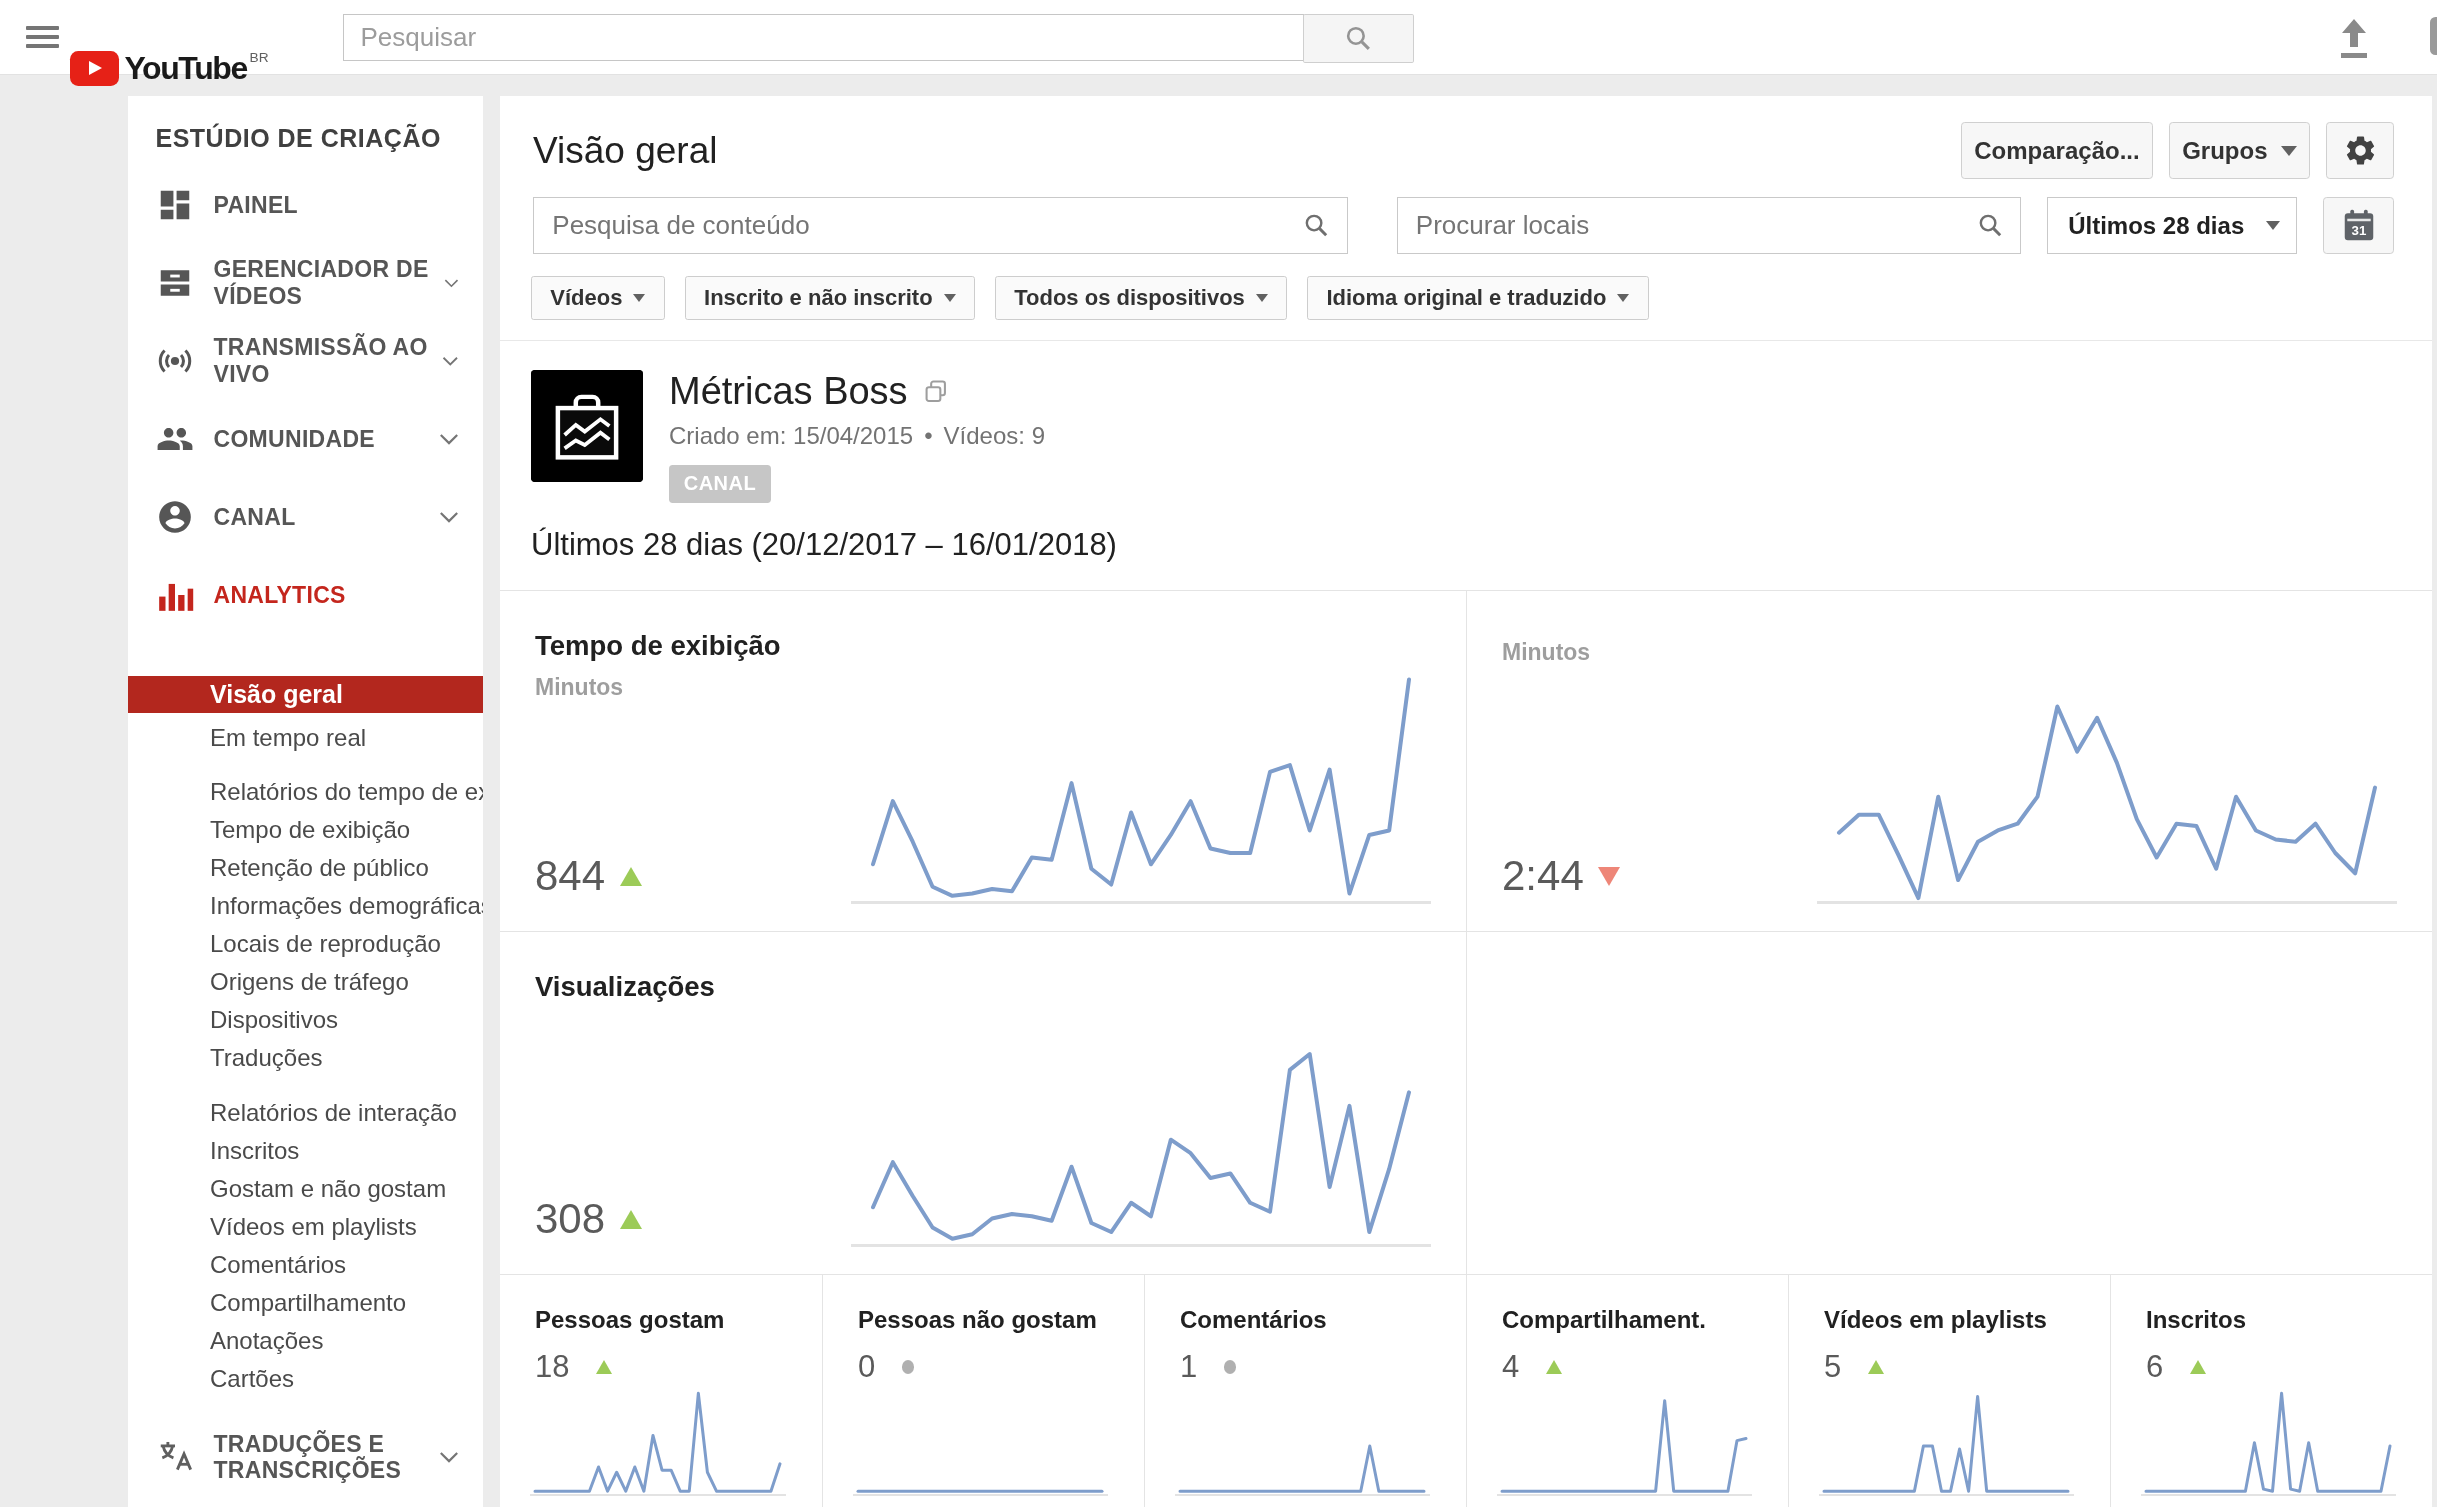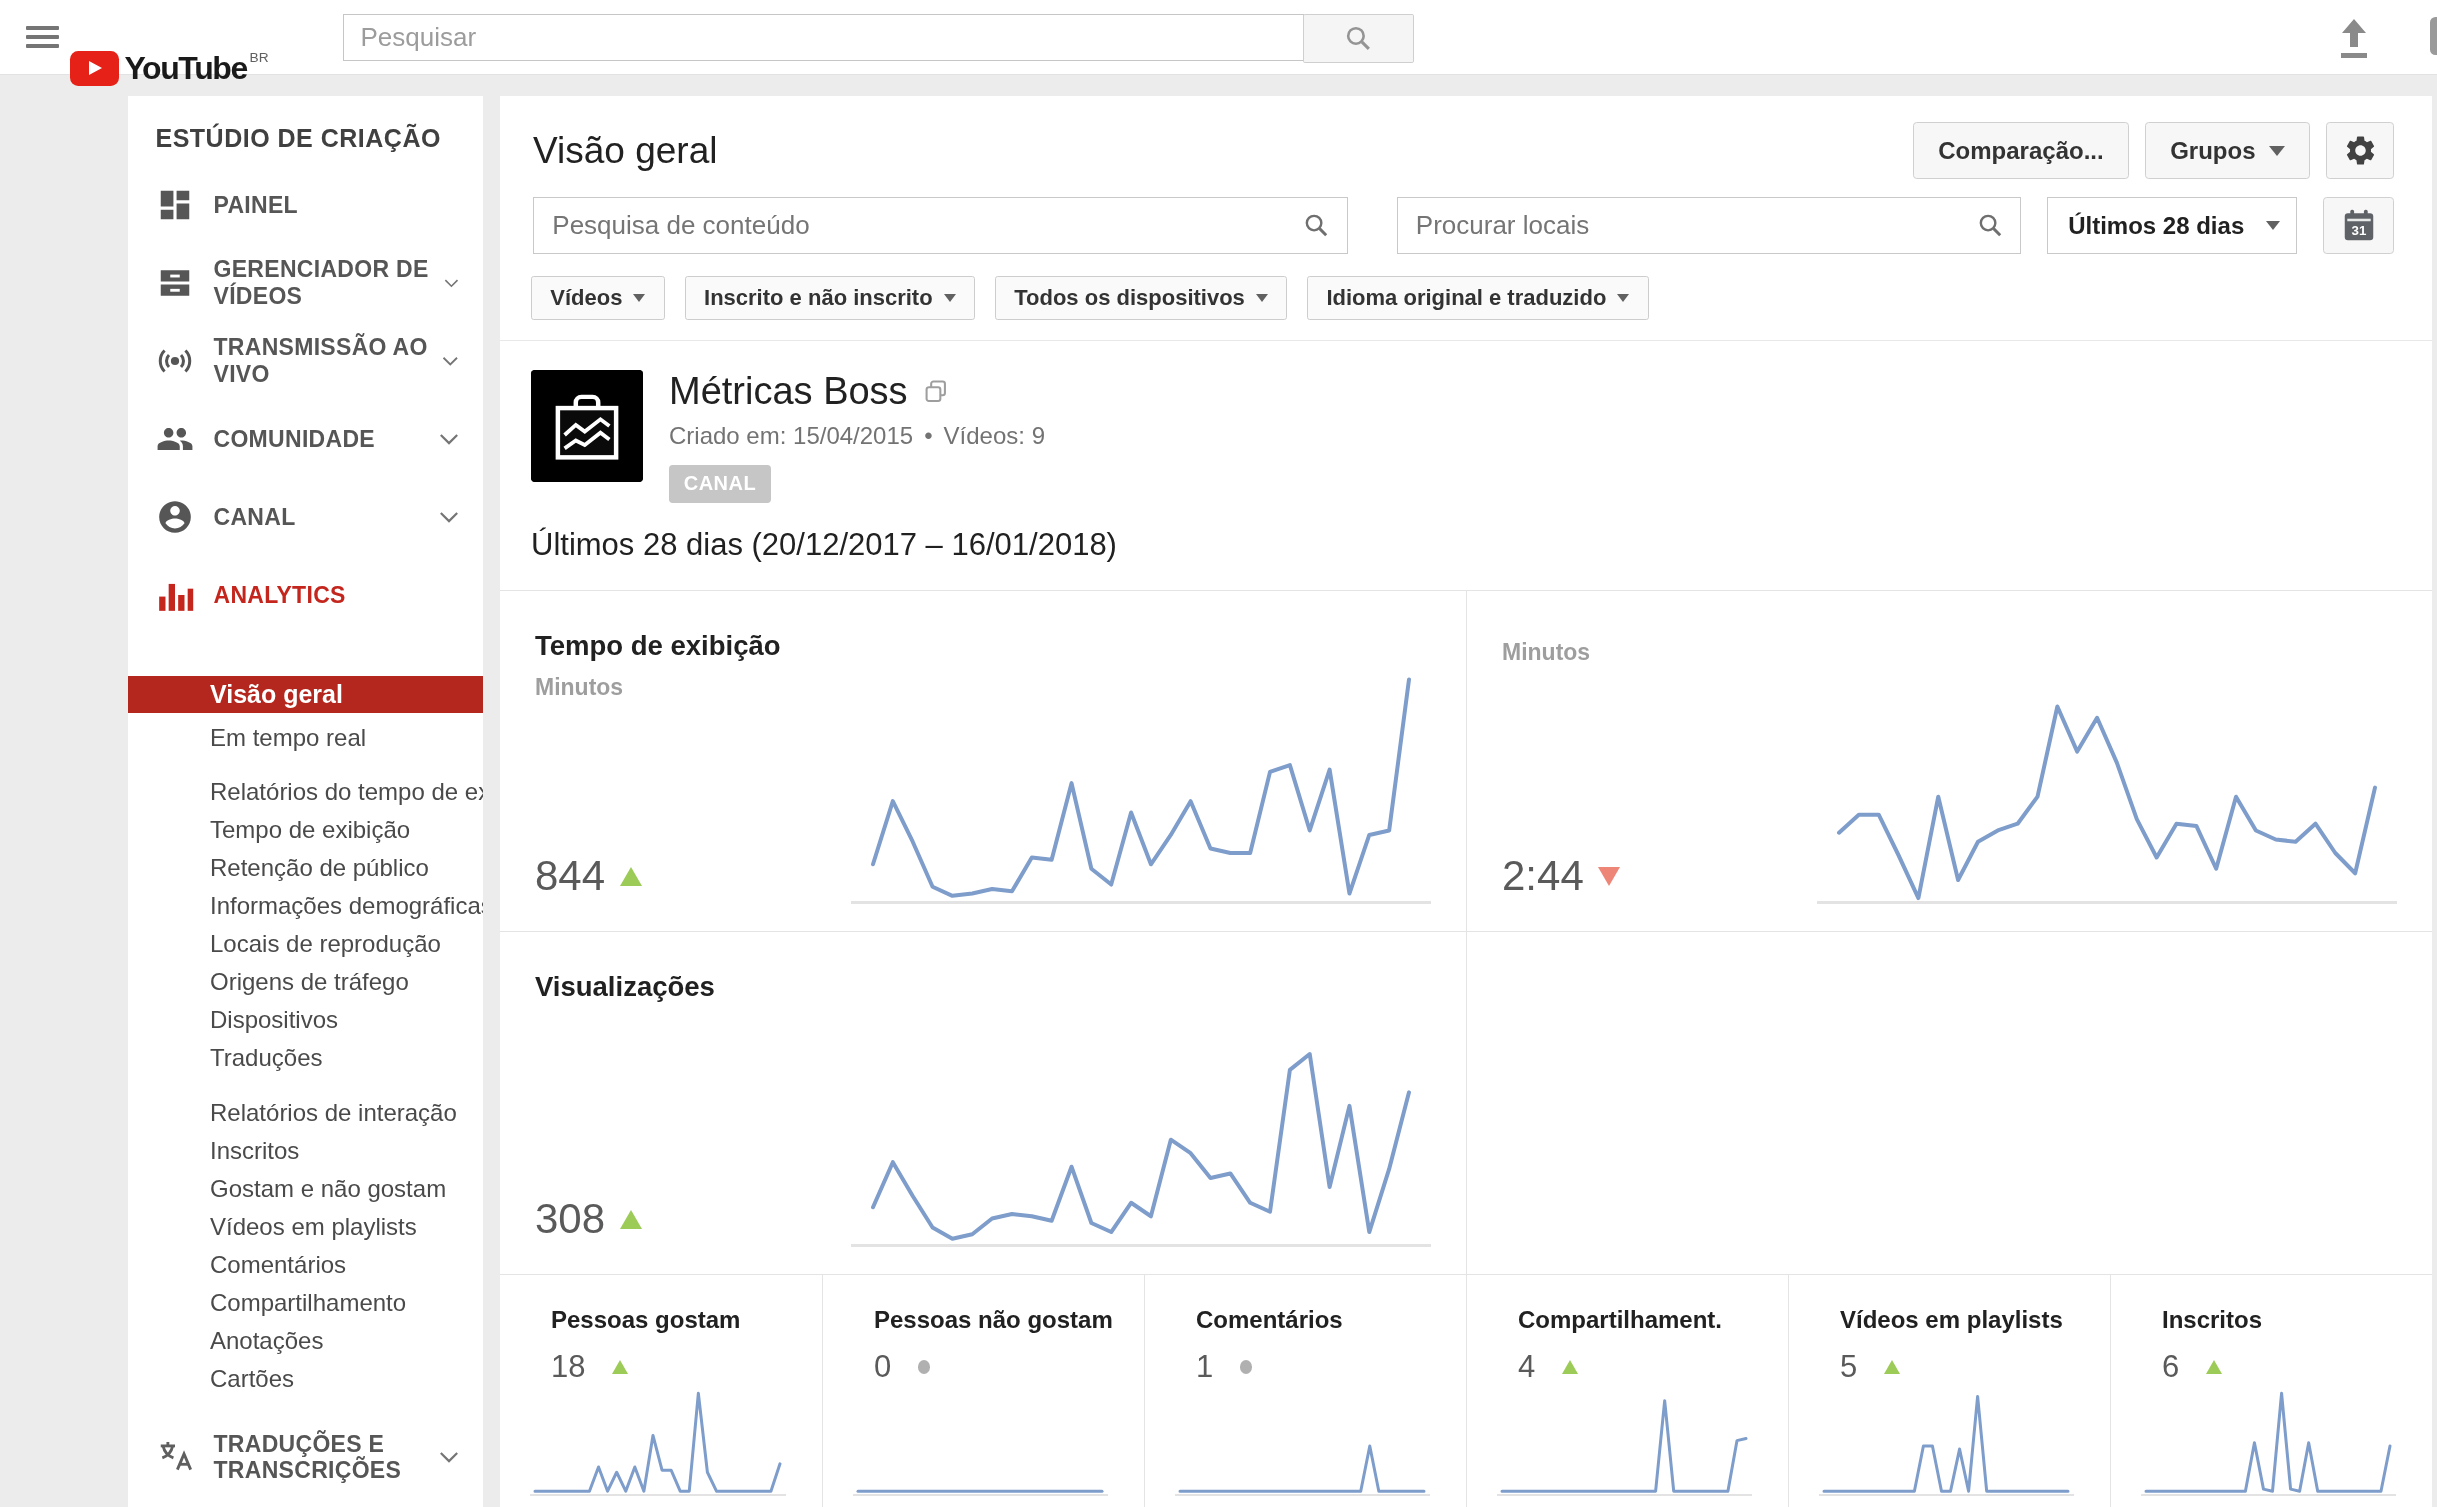--- a/index.html
+++ b/index.html
@@ -45,21 +45,21 @@
   .sb-foot { margin-top:33px; display:flex; align-items:center; padding-left:27.5px; cursor:pointer; }
   .sb-foot .ic { width:38px; height:38px; flex:0 0 38px; }
   .sb-foot .lbl { margin-left:20px; font-size:23px; font-weight:bold; color:#565656; line-height:26.6px; letter-spacing:0.3px; }
   .chev { width:20px; height:13px; }
 
   
   .main { position:absolute; left:500px; top:96px; width:1932px; height:1411px; background:#fff; overflow:hidden; }
   .m-head { display:flex; align-items:center; padding:26px 38px 0 33px; }
   .m-title { font-size:37px; font-weight:500; color:#212121; }
   .m-actions { margin-left:auto; display:flex; gap:16.5px; align-items:center; }
-  .btn { height:57px; padding:0 24px; background:#f7f7f7; border:0.9px solid #d0d0d0; border-radius:3.7px;
+  .btn { height:57px; padding:0 12px; background:#f7f7f7; border:0.9px solid #d0d0d0; border-radius:3.7px;
          font-size:24px; font-weight:bold; color:#333; display:flex; align-items:center; gap:13px; cursor:pointer;
          font-family:"Liberation Sans", sans-serif;justify-content:center; }
   .btn.icon-only { width:68px; padding:0; justify-content:center; }
   .caret { width:0; height:0; border-left:8.2px solid transparent; border-right:8.2px solid transparent;
            border-top:10px solid #616161; }
   .m-filters { display:flex; margin:18.3px 38px 0 33px; }
   .f-search { position:relative; }
   .f-search input { height:57px; border:0.9px solid #c9c9c9; font-size:26px; padding:0 64px 0 18.3px; color:#111;
                     outline:none; width:100%; font-family:"Liberation Sans", sans-serif; }
   .f-search input::placeholder { color:#757575; }
@@ -91,21 +91,21 @@
   .cell-big { width:50%; height:340px; position:relative; }
   .cell-big + .cell-big, .cell-sm + .cell-sm { border-left:0.9px solid #e4e4e4; }
   .c-head { padding:37px 0 0 35px; width:293px; }
   .c-title { font-size:27.5px; font-weight:bold; color:#212121; line-height:35px; }
   .c-unit { margin-top:11px; font-size:23px; font-weight:bold; color:#9e9e9e; }
   .c-number { position:absolute; left:35px; bottom:31px; font-size:42px; color:#5a5a5a;
               display:flex; align-items:center; gap:14.7px; }
   .c-chart { position:absolute; right:57px; bottom:27.5px; width:536px; height:229px; }
   .c-base { position:absolute; left:-22px; right:-22px; bottom:0; height:2.7px; background:#e3e3e3; }
   .c-chart svg, .s-chart svg { position:absolute; left:0; top:0; width:100%; height:100%; overflow:visible; }
-  .cell-sm { width:16.6667%; height:232px; position:relative;padding-left:16px; }
+  .cell-sm { width:16.6667%; height:232px; position:relative; }
   .s-title { padding:31px 0 0 35px; font-size:24px; font-weight:bold; color:#212121; white-space:nowrap;
              overflow:hidden; }
   .s-number { margin:14.7px 0 0 35px; font-size:31px; color:#5a5a5a; display:flex; align-items:center; gap:27px; }
   .s-chart { position:absolute; left:35px; right:42px; bottom:11px; height:108px; }
   .s-base { position:absolute; left:-5.5px; right:-5.5px; bottom:0; height:2.7px; background:#e3e3e3; }
 
   
   .tri { display:inline-block; }
   .tri.up { width:0; height:0; border-left:11px solid transparent; border-right:11px solid transparent;
             border-bottom:19px solid #9ccb58; }

